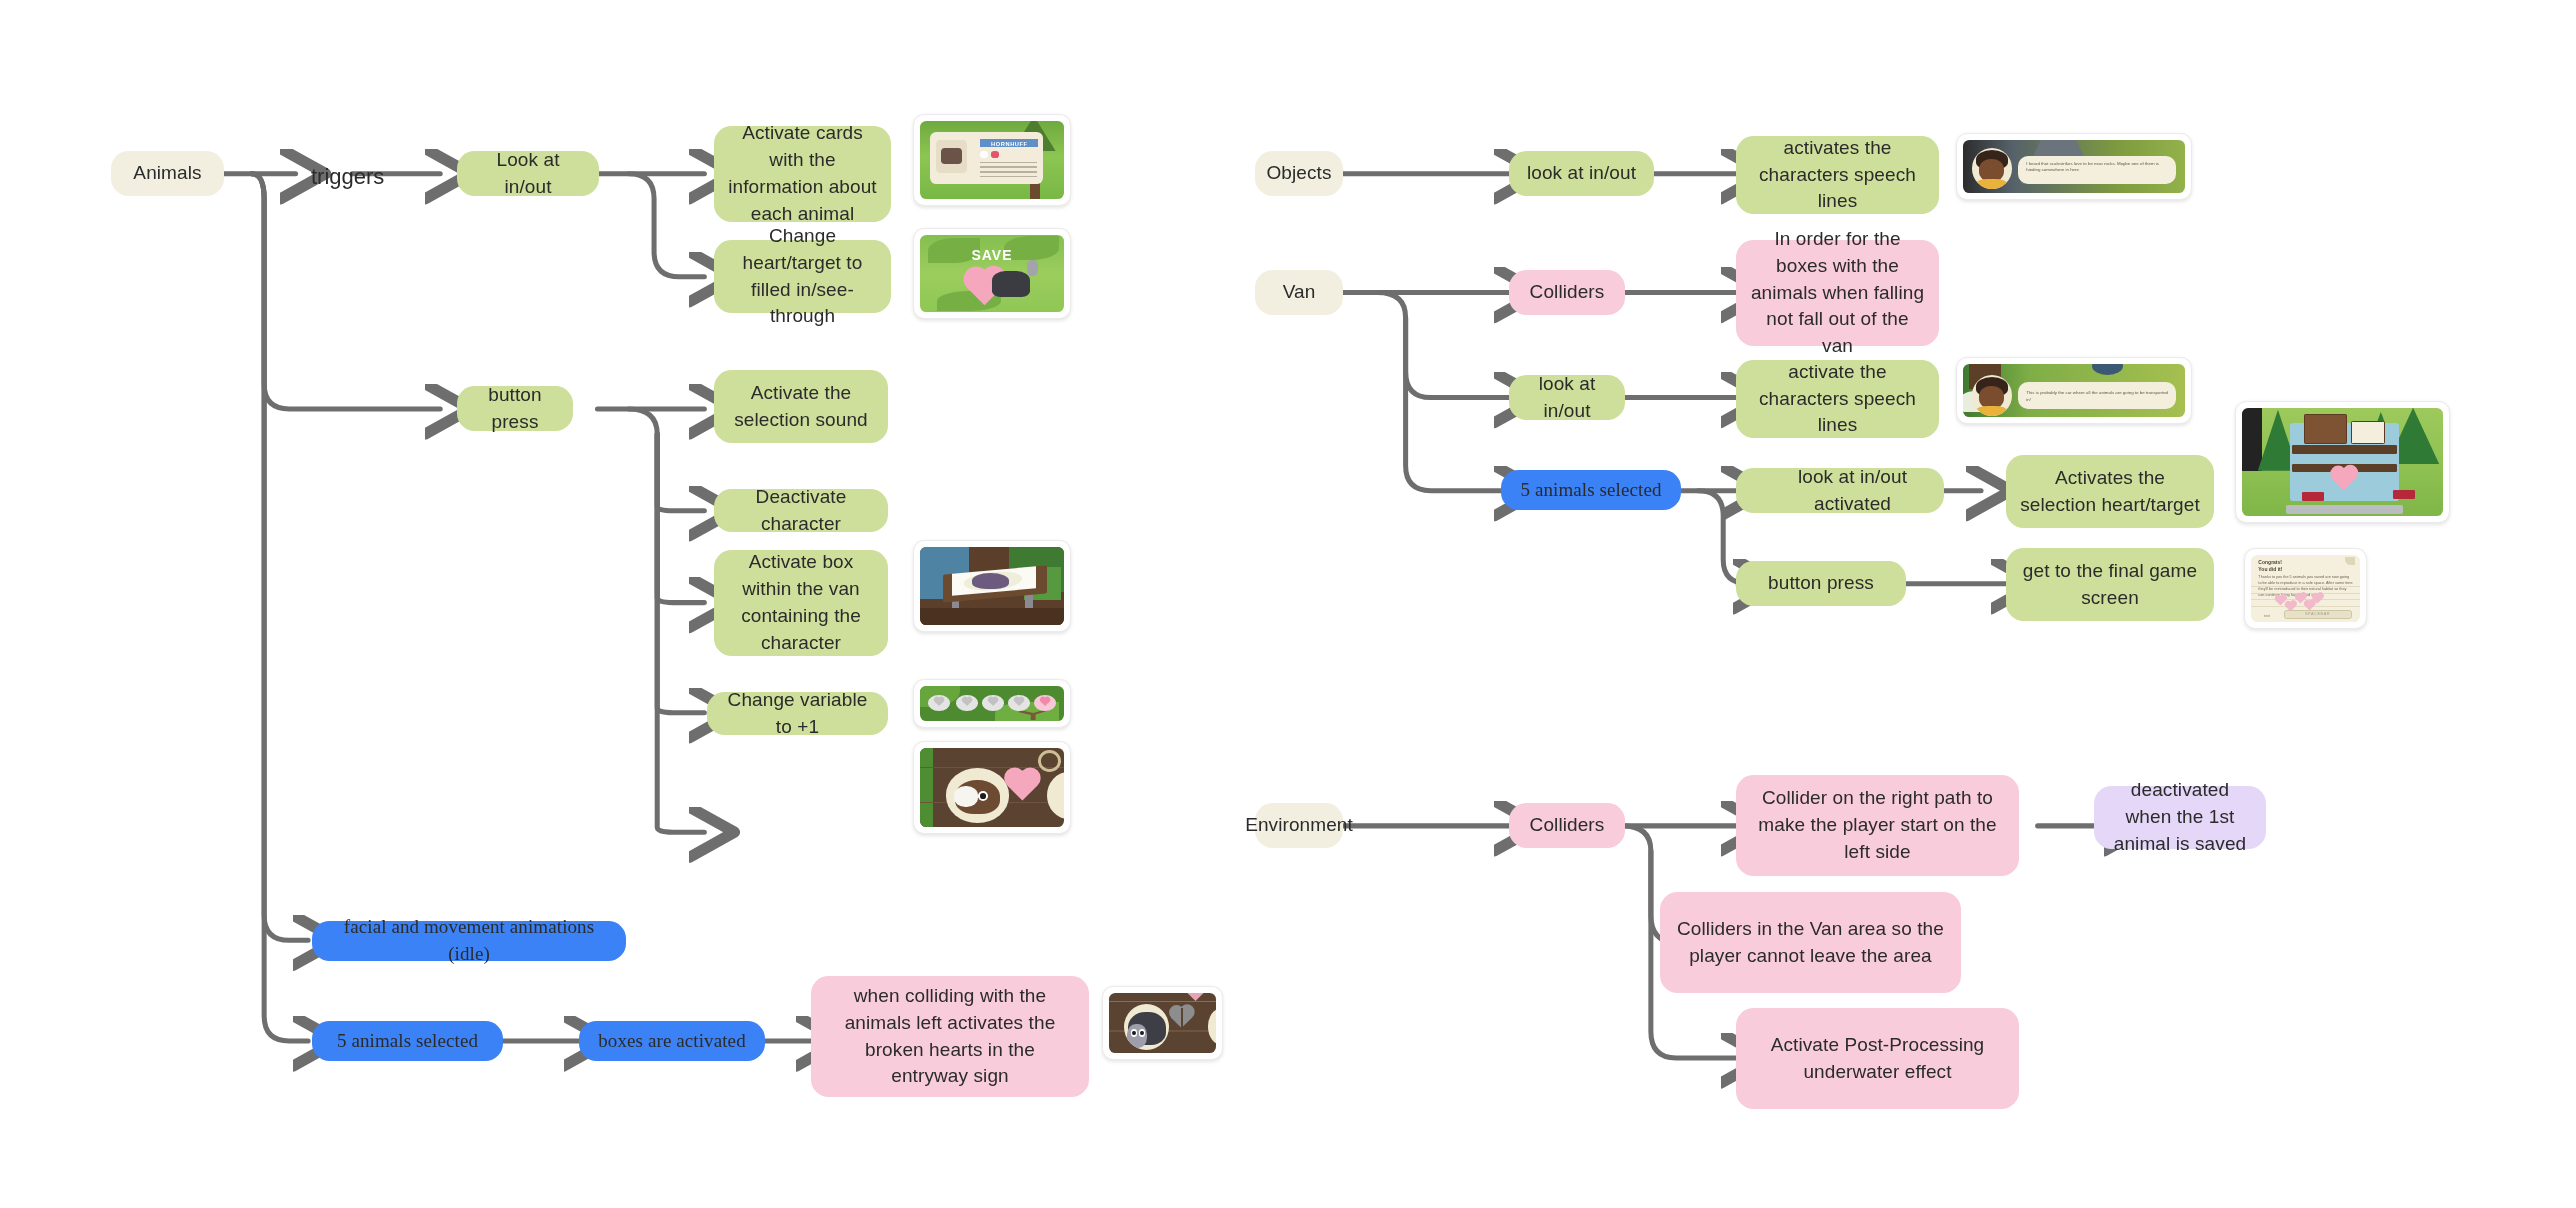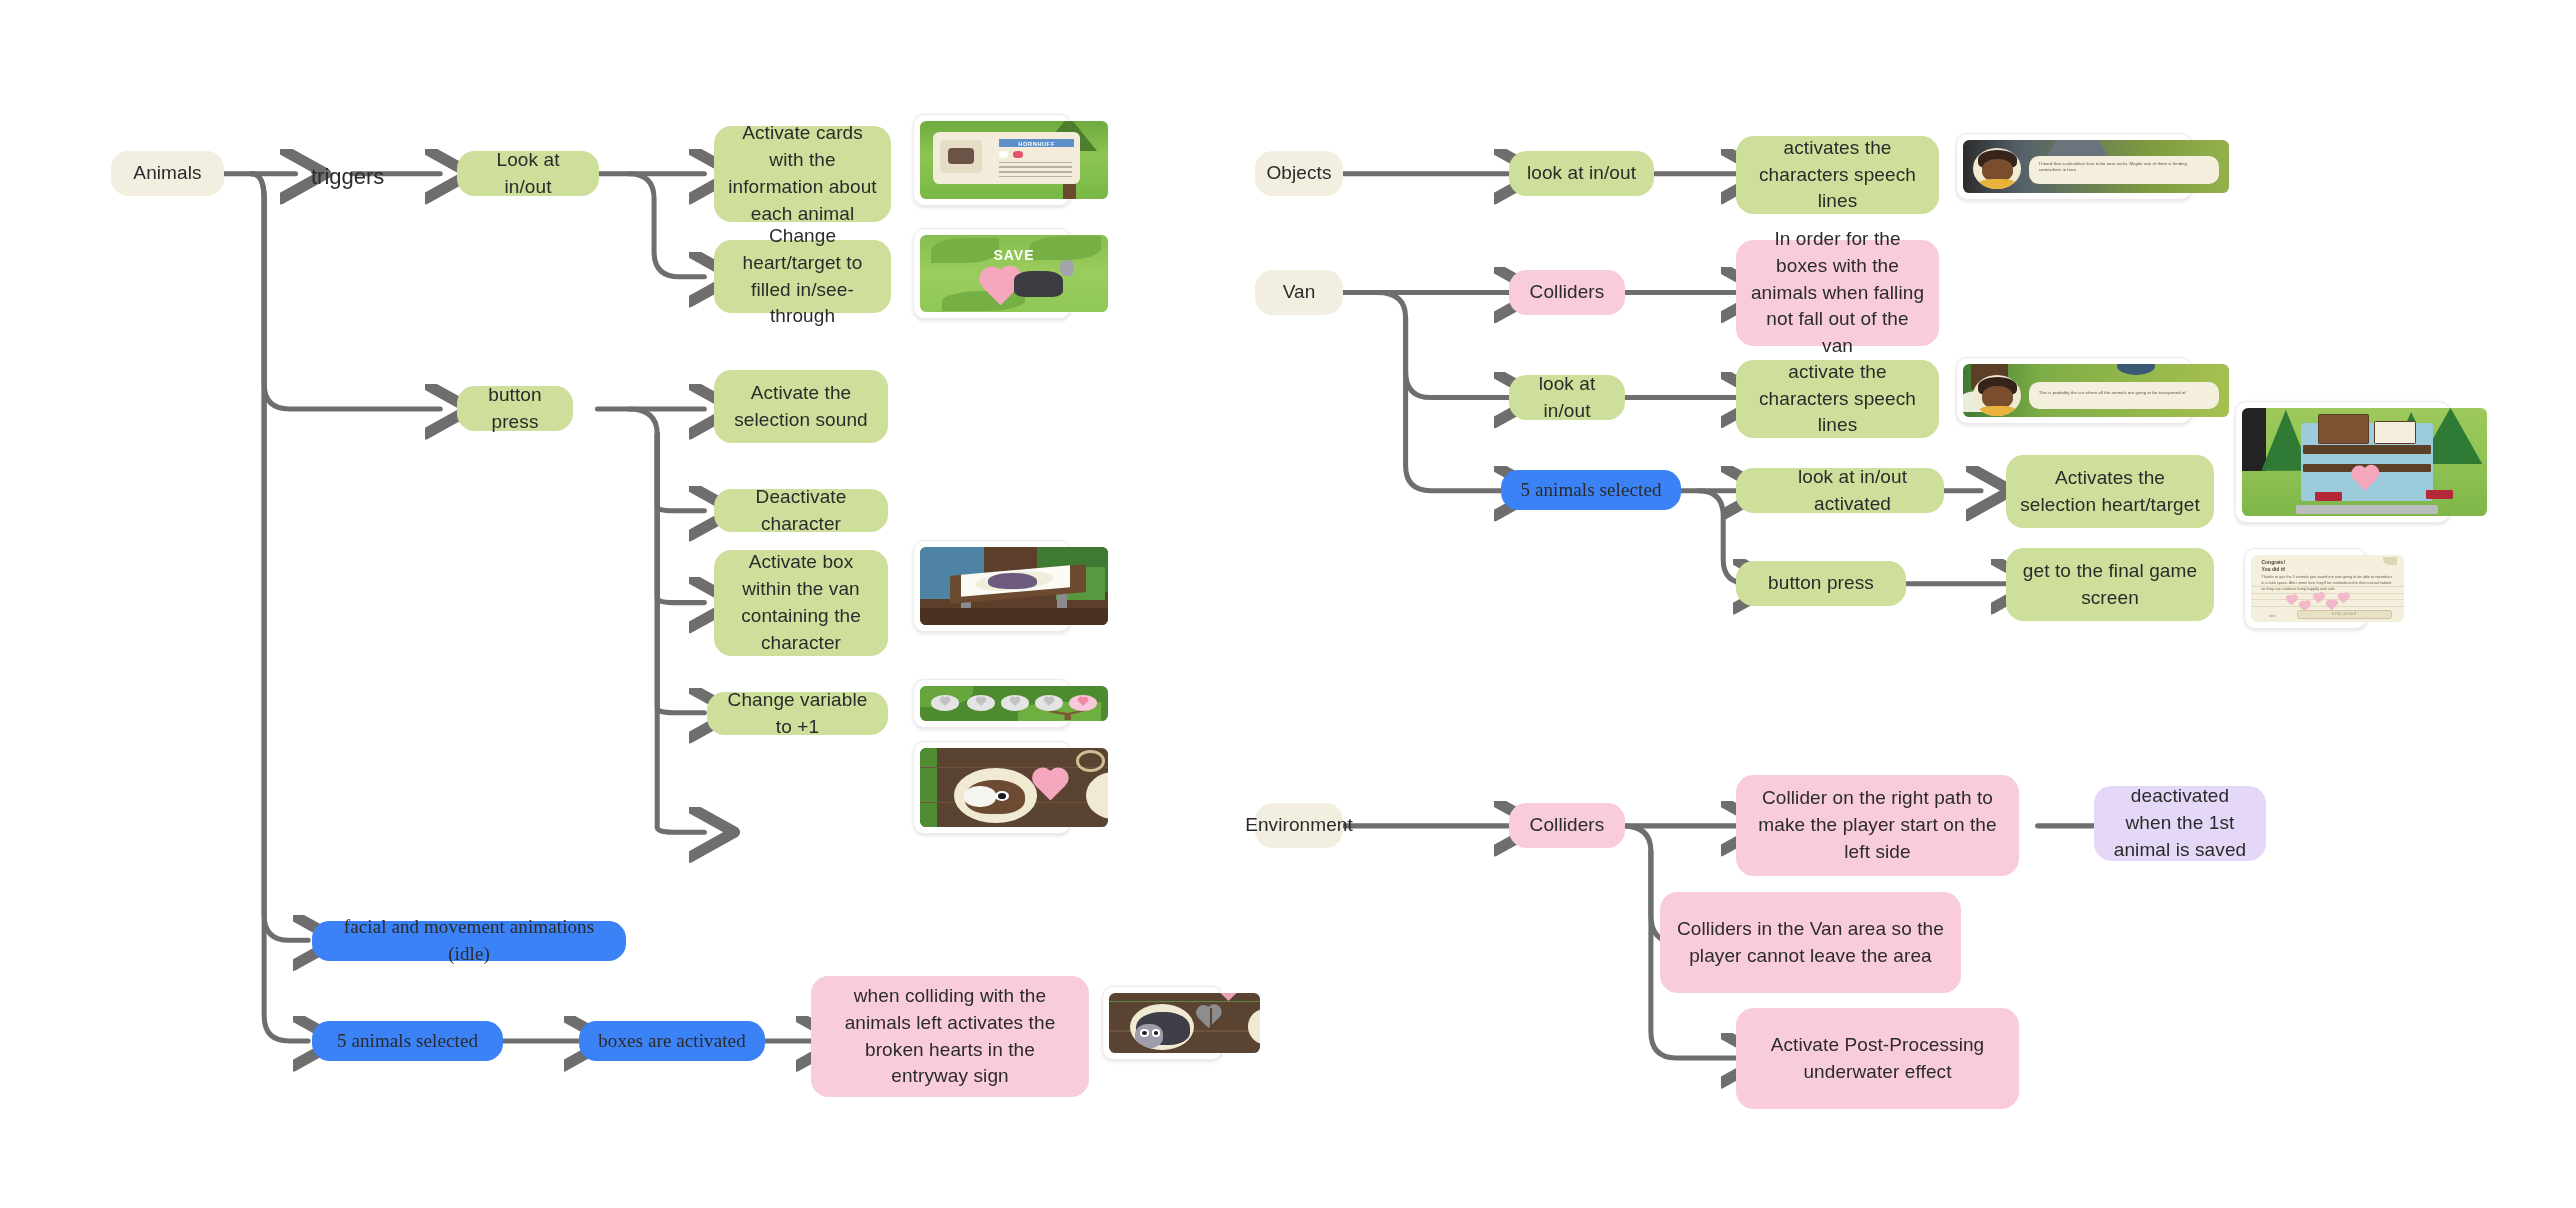--- a/index.html
+++ b/index.html
@@ -63,21 +63,20 @@
     border-radius: 11.3px;
     padding: 5.7px;
     box-shadow: 0 1.3px 3.8px rgba(0,0,0,0.10);
   }
   .thumb-inner {
     width: 100%;
     height: 100%;
     border-radius: 6.3px;
     overflow: hidden;
     position: relative;
-    padding-left: 44px;
   }
 
   
   .sc-card-bg { background: linear-gradient(#6faa3e 0%, #8cc552 45%, #79b845 100%); }
   .sc-card-bg .tree1 { position:absolute; right:6%; top:-6%; width:30%; height:74%;
       background:#4f7d2e; clip-path: polygon(50% 0,100% 60%,0 60%); }
   .sc-card-bg .trunk { position:absolute; right:17%; top:48%; width:7%; height:52%; background:#6b4a2f;}
   .sc-card-bg .panel { position:absolute; left:7%; top:14%; width:78%; height:66%;
       background:#f3ecdb; border-radius:6.3px; }
   .sc-card-bg .pic   { position:absolute; left:11%; top:24%; width:22%; height:42%;
@@ -312,21 +311,21 @@
   <div class="node green" style="left:1736px; top:561px; width:170px; height:45px;">button press</div>
 
   <div class="node green" style="left:2006px; top:548px; width:208px; height:73px;">get to the final game screen</div>
 
   <div class="node cream" style="left:1255px; top:803px; width:88px; height:45px;">Environment</div>
 
   <div class="node pink" style="left:1509px; top:803px; width:116px; height:45px;">Colliders</div>
 
   <div class="node pink" style="left:1736px; top:775px; width:283px; height:101px;">Collider on the right path to make the player start on the left side</div>
 
-  <div class="node purple" style="left:2094px; top:786px; width:172px; height:75px;">deactivated when the 1st animal is saved</div>
+  <div class="node purple" style="left:2094px; top:786px; width:172px; height:63px;">deactivated when the 1st animal is saved</div>
 
   <div class="node pink" style="left:1660px; top:892px; width:301px; height:101px;">Colliders in the Van area so the player cannot leave the area</div>
 
   <div class="node pink" style="left:1736px; top:1008px; width:283px; height:101px;">Activate Post-Processing underwater effect</div>
 
   <div class="thumb" style="left:913px; top:114px; width:158px; height:92px;">
     <div class="thumb-inner sc-card-bg">
       <div class="tree1"></div>
       <div class="trunk"></div>
       <div class="panel"></div>

